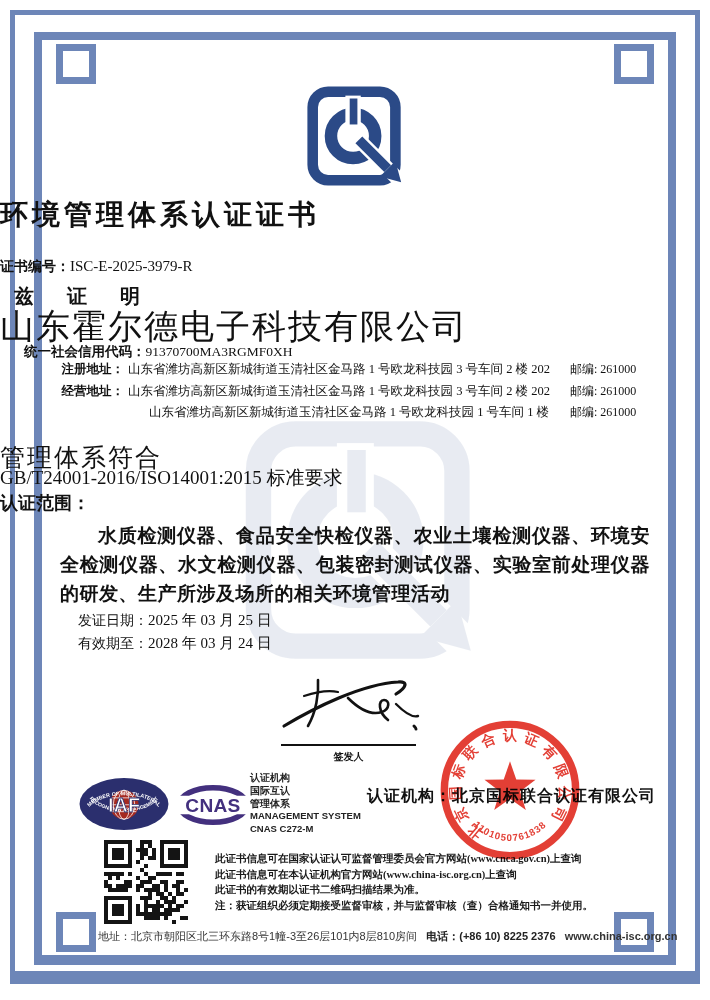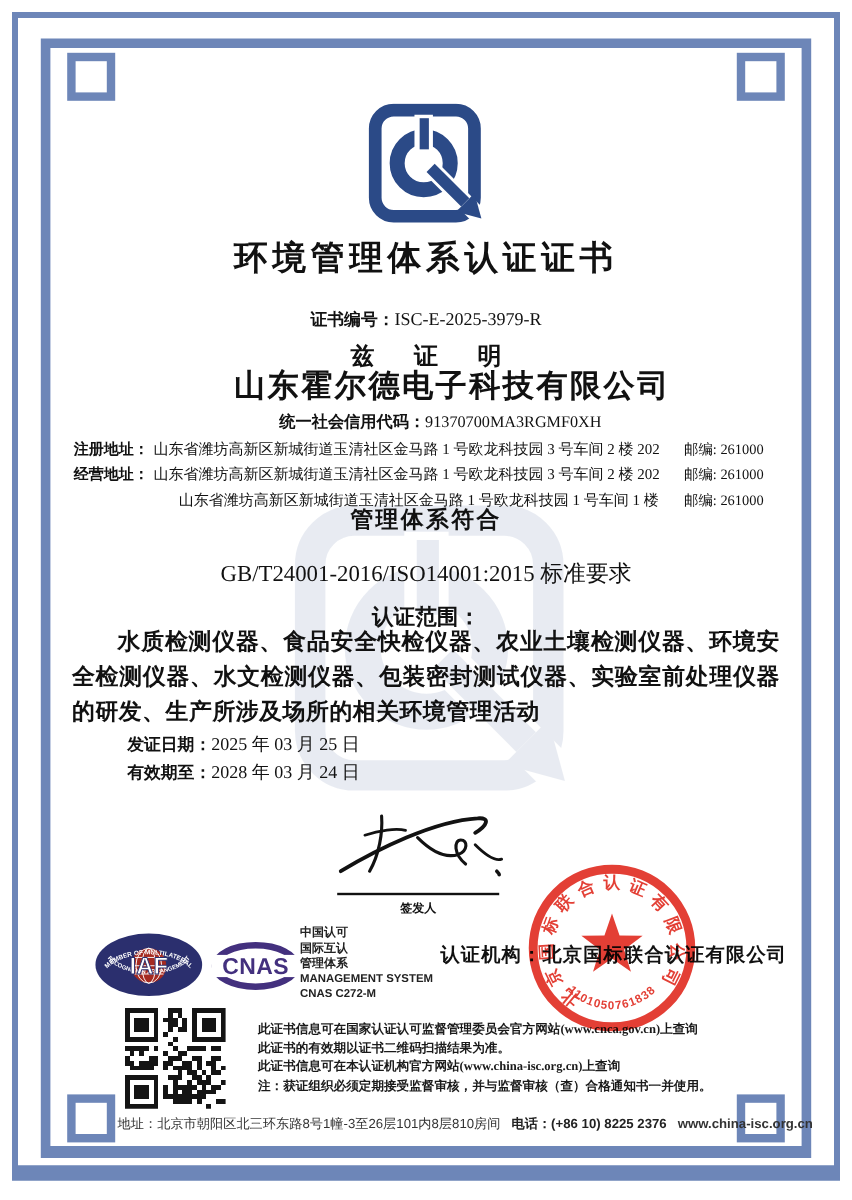--- a/index.html
+++ b/index.html
@@ -8,46 +8,46 @@
   
   .frame-outer{position:absolute;left:10px;top:10px;right:10px;bottom:16px;
         border:5px solid #6d86b8;border-bottom-width:13px;}
   .frame-inner{position:absolute;left:34px;top:32px;right:34px;bottom:35px;
         border:8px solid #6d86b8;border-bottom-width:10px;}
   .corner-sq{position:absolute;width:26px;height:26px;border:7px solid #6d86b8;background:#fff;}
   .sq-tl{left:56px;top:44px;}  .sq-tr{right:56px;top:44px;}
   .sq-bl{left:56px;bottom:48px;} .sq-br{right:56px;bottom:48px;}
   
   .abs{position:absolute;}
-  .ctr{left:0;right:0;text-align:center;}
+  .ctr{left:0;right:0;text-align:left;}
   
   .logo{left:305px;top:86px;width:100px;height:100px;}
   .title{top:196px;font-size:28px;font-weight:bold;letter-spacing:4px;}
   .certline{top:258px;font-size:15px;}
   .certline .lbl{font-family:Liberation Mono, monospace;font-weight:bold;font-size:14px;}
   .declare{top:283px;font-size:20px;font-weight:bold;letter-spacing:14px;text-indent:14px;}
-  .company{top:304px;font-size:26px;font-weight:bold;letter-spacing:2px;padding-left:44px;}
+  .company{top:304px;font-size:34px;font-weight:normal;letter-spacing:2px;}
   .credit{top:343px;font-size:13.5px;}
   .credit .lbl{font-family:"Liberation Sans","DejaVu Sans",sans-serif;font-weight:bold;padding-left:24px;}
   
   .addr-block{left:46px;top:361px;width:624px;font-size:12.5px;}
-  .addr-row{display:flex;align-items:flex-end;height:21.5px;}
+  .addr-row{display:flex;align-items:flex-start;height:21.5px;}
   .addr-row .lbl{width:78px;text-align:right;font-weight:bold;
         font-family:"Liberation Sans","DejaVu Sans",sans-serif;flex:0 0 auto;}
   .addr-row .txt{flex:1 1 auto;padding-left:4px;}
   .addr-row.center .txt{text-align:center;}
   .addr-row .postal{flex:0 0 100px;text-align:left;font-size:12px;}
   
-  .compliance{top:420px;font-size:19px;font-weight:bold;letter-spacing:2px;}
+  .compliance{top:441px;font-size:25px;font-weight:normal;letter-spacing:2px;}
   .standard{top:465px;font-size:19px;}
-  .scope-label{top:502px;font-size:18px;font-weight:bold;}
+  .scope-label{top:491px;font-size:18px;font-weight:bold;}
   .scope{left:60px;top:521px;width:590px;font-size:19px;font-weight:600;
         line-height:29px;text-align:justify;text-indent:2em;letter-spacing:.5px;}
   .dateline{left:78px;font-size:15px;}
-  .dateline .lbl{font-weight:bold;font-family:"Liberation Sans","DejaVu Sans",sans-serif;font-size:14px;margin-left:28px;}
+  .dateline .lbl{font-weight:normal;font-family:"Liberation Sans","DejaVu Sans",sans-serif;font-size:14px;}
   .date-issue{top:611px;} .date-valid{top:634px;}
   
   .sig-svg{left:278px;top:674px;width:145px;height:66px;}
   .sig-line{left:281px;top:744px;width:135px;height:2px;background:#111;}
   .sig-label{left:281px;top:750px;width:135px;text-align:center;font-size:10px;font-weight:bold;
         font-family:"Liberation Sans","DejaVu Sans",sans-serif;}
   
   .iaf-svg{left:78px;top:776px;width:92px;height:56px;}
   .cnas-svg{left:176px;top:779px;width:74px;height:52px;}
   .accred-text{left:250px;top:772px;width:120px;font-family:"Liberation Sans","DejaVu Sans",sans-serif;
@@ -175,21 +175,21 @@
     <text x="60" y="46" font-family="Liberation Sans, sans-serif" font-size="26" font-weight="bold" fill="#ffffff" stroke="#2b2f6e" stroke-width="1" text-anchor="middle">IAF</text>
   </svg>
 
   <svg class="abs cnas-svg" viewBox="0 0 120 64">
     <ellipse cx="60" cy="32" rx="55" ry="28" fill="none" stroke="#43307e" stroke-width="9"></ellipse>
     <rect x="0" y="17" width="120" height="30" fill="#ffffff"></rect>
     <text x="60" y="43" font-family="Liberation Sans, sans-serif" font-size="31" font-weight="bold" fill="#43307e" text-anchor="middle" letter-spacing="0.5">CNAS</text>
   </svg>
 
   <div class="abs accred-text">
-    <div>中国认可</div>
+    <div>认证机构</div>
     <div>国际互认</div>
     <div>管理体系</div>
     <div class="en">MANAGEMENT SYSTEM</div>
     <div class="en">CNAS C272-M</div>
   </div>
 
   <div class="abs issuer">
     <span>认证机构：</span><span>北京国标联合认证有限公司</span>
   </div>
 
@@ -338,22 +338,22 @@
         <rect x="13" y="19" width="1" height="1"></rect>
         <rect x="15" y="19" width="1" height="1"></rect>
         <rect x="19" y="19" width="1" height="1"></rect>
         <rect x="20" y="19" width="1" height="1"></rect>
         <rect x="17" y="20" width="1" height="1"></rect>
       </g>
   </svg>
 
   <div class="abs notes">
     <div>此证书信息可在国家认证认可监督管理委员会官方网站(www.cnca.gov.cn)上查询</div>
+    <div>此证书信息可在本认证机构官方网站(www.china-isc.org.cn)上查询</div>
     <div>此证书的有效期以证书二维码扫描结果为准。</div>
-    <div>此证书信息可在本认证机构官方网站(www.china-isc.org.cn)上查询</div>
     <div>注：获证组织必须定期接受监督审核，并与监督审核（查）合格通知书一并使用。</div>
   </div>
 
   <div class="abs footer">
     <span>地址：北京市朝阳区北三环东路8号1幢-3至26层101内8层810房间</span>&nbsp;&nbsp;
     <span class="strong">电话：(+86 10) 8225 2376</span>&nbsp;&nbsp;
     <span class="site">www.china-isc.org.cn</span>
   </div>
 
 </div>

